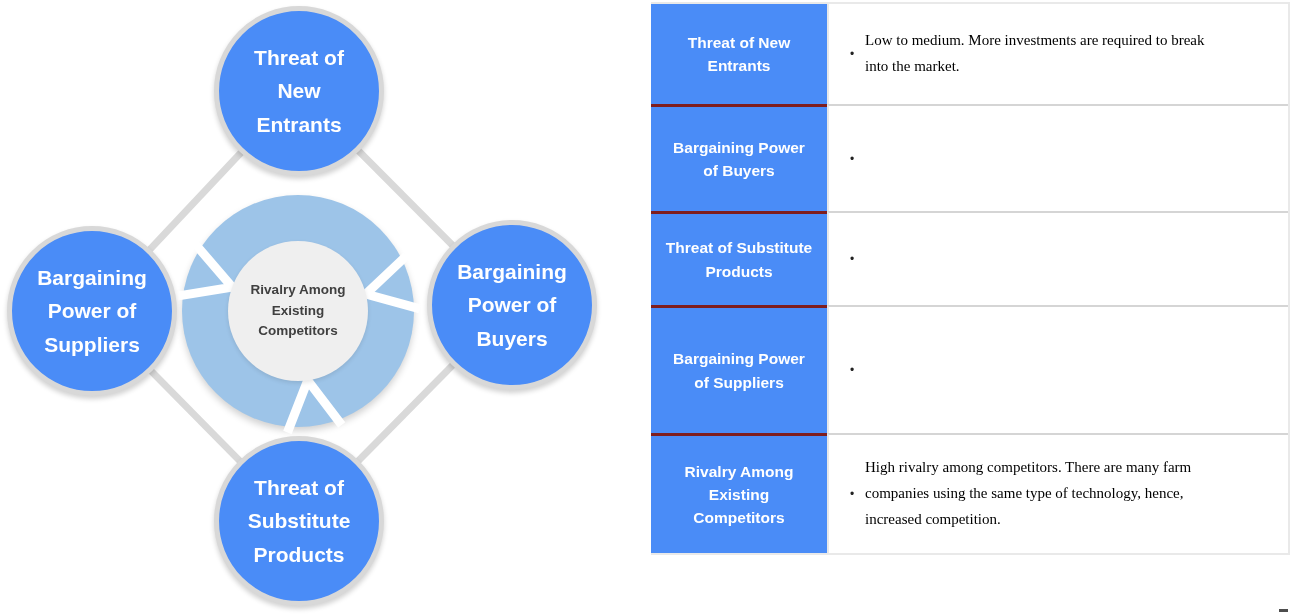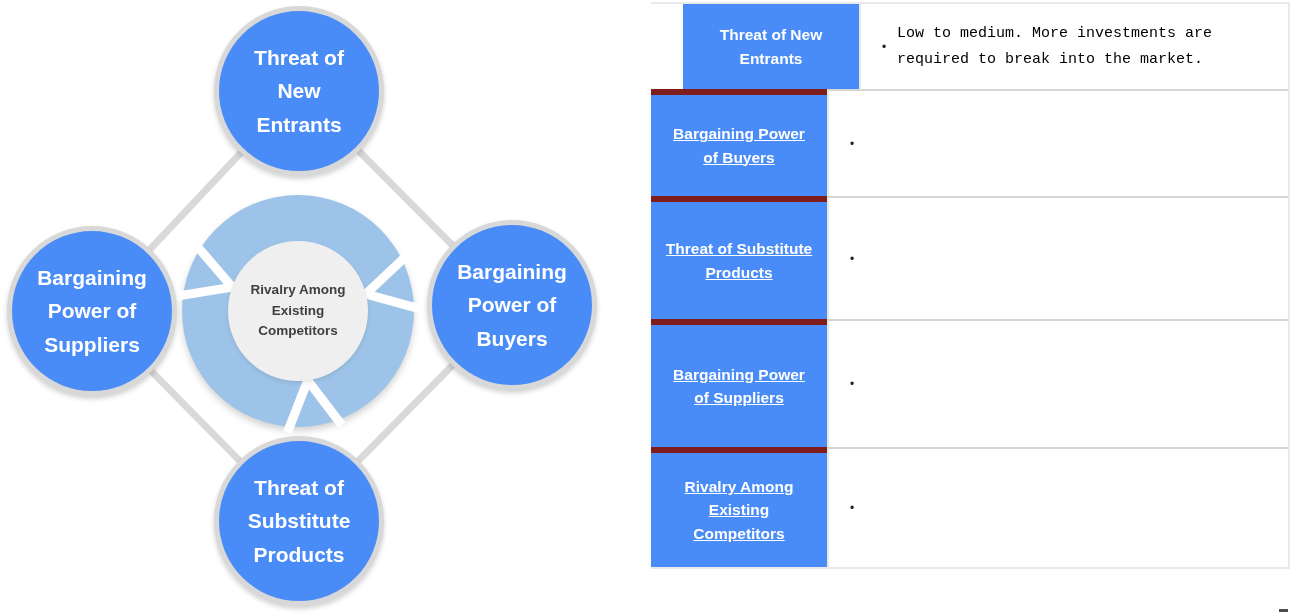--- a/index.html
+++ b/index.html
@@ -23,35 +23,35 @@
   .chevrons{position:absolute;left:0;top:0;}
   .center-circle{position:absolute;left:228px;top:241px;width:140px;height:140px;border-radius:50%;
         background:#EFEFEF;box-shadow:0 2px 4px rgba(0,0,0,.10);
         display:flex;align-items:center;justify-content:center;text-align:center;
         color:#404040;font-weight:bold;font-size:13.5px;line-height:1.55;white-space:pre-line;}
 
   
   .ftable{position:absolute;left:651px;top:2px;width:639px;border:2px solid #E9E9E9;border-left:none;
           box-sizing:border-box;background:#fff;}
   .trow{display:flex;box-sizing:border-box;}
-  .trow:nth-child(1){height:85px;margin-left:32px;}
+  .trow:nth-child(1){height:100px;}
   .trow:nth-child(2){height:107px;}
-  .trow:nth-child(3){height:123px;}
+  .trow:nth-child(3){height:94px;}
   .trow:nth-child(4){height:128px;}
   .trow:nth-child(5){height:120px;}
   .hcell{width:176px;flex:0 0 176px;background:#4A8CF7;color:#fff;
          display:flex;align-items:center;justify-content:center;text-align:center;
          font-weight:bold;font-size:15.5px;line-height:1.5;white-space:pre-line;
          box-sizing:border-box;padding:0 6px;}
-  .trow + .trow .hcell{border-top:6px solid #7f1d1d;text-decoration:underline;}
+  .trow + .trow .hcell{border-top:3px solid #7f1d1d;}
   .bcell{flex:1;background:#fff;border-left:2px solid #E8E8E8;box-sizing:border-box;
          display:flex;align-items:center;padding-left:10px;}
   .trow + .trow .bcell{border-top:2px solid #D5D5D5;}
   .bullet{width:26px;flex:0 0 26px;text-align:center;font-size:12px;color:#222;}
-  .btext{max-width:352px;font-family:Liberation Mono, monospace;font-size:15px;
+  .btext{max-width:352px;font-family:Liberation Serif, serif;font-size:15px;
          line-height:1.72;color:#000;}
 
   .page-cut{position:absolute;left:1279px;top:609px;width:9px;height:3px;background:#4d4d4d;}
 </style>
 </head>
 <body>
 
 <div class="canvas">
 
   <div class="diagram">
@@ -136,19 +136,20 @@
         <span class="bullet">•</span>
       </div>
     </div>
 
     <div class="trow">
       <div class="hcell">Rivalry Among
 Existing
 Competitors</div>
       <div class="bcell">
         <span class="bullet">•</span>
+        <div class="btext">High rivalry among competitors. There are many farm companies using the same type of technology, hence, increased competition.</div>
       </div>
     </div>
 
   </div>
 
   <div class="page-cut"></div>
 </div>
 
 </body></html>

